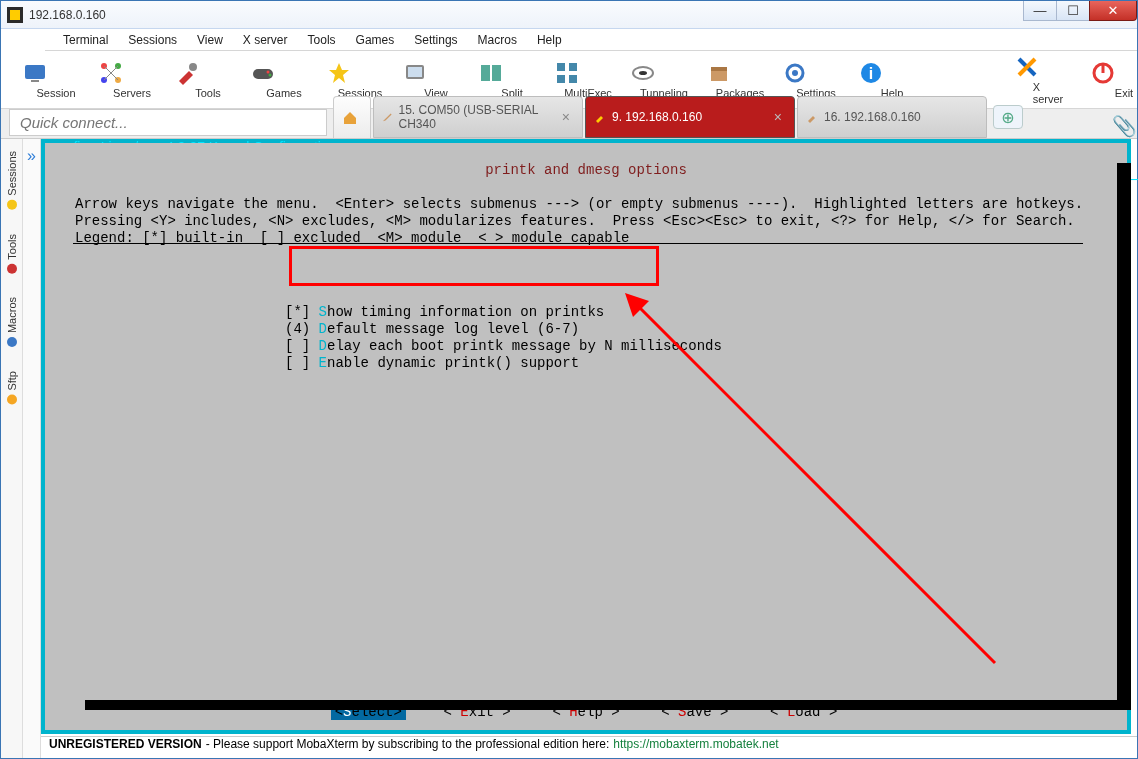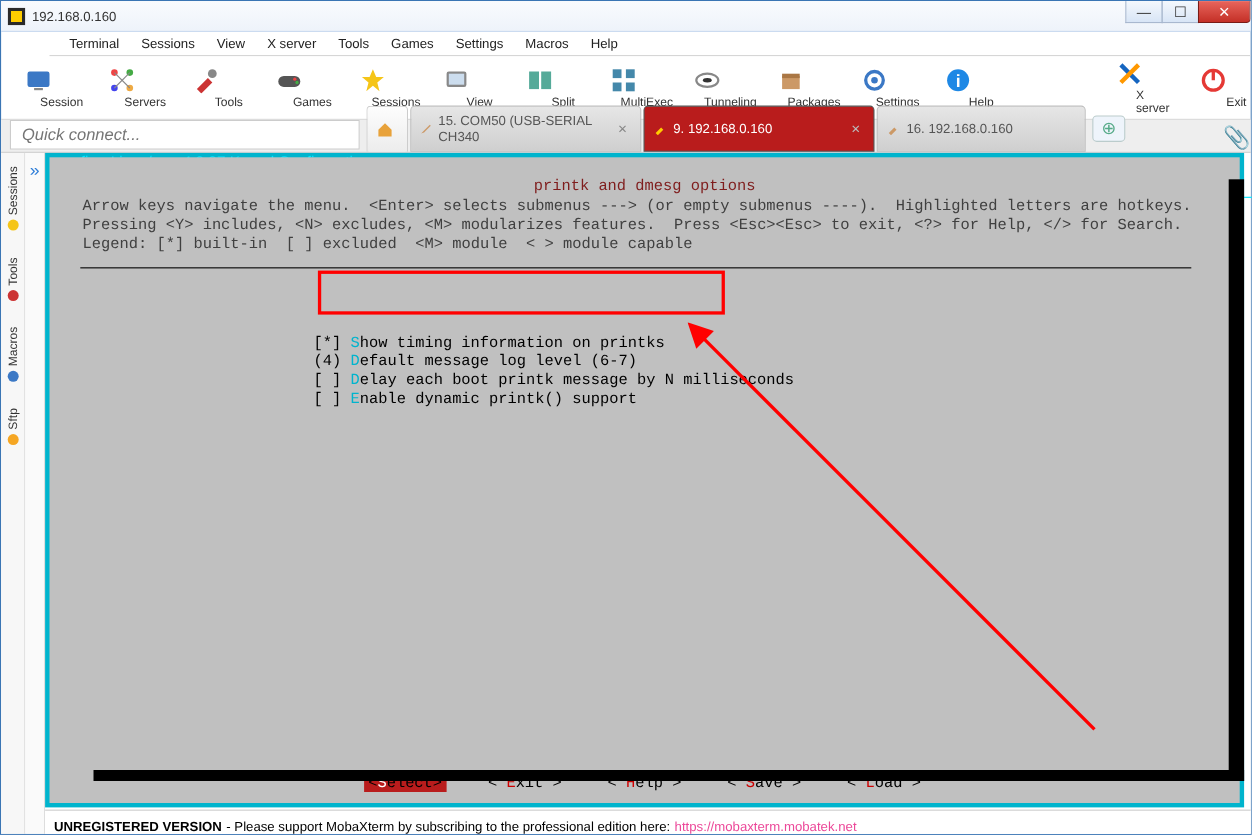--- a/index.html
+++ b/index.html
@@ -33,37 +33,37 @@
 .sidebar { width: 22px; display: flex; flex-direction: column; align-items: center; background: #f7f7f7; border-right: 1px solid #ddd; }
 .sidebar .vtab { writing-mode: vertical-rl; transform: rotate(180deg); padding: 12px 2px; font-size: 11px; color: #333; display:flex; align-items:center; gap:4px; }
 .sidebar .vtab .dot { width:10px; height:10px; border-radius:50%; }
 .expand { width: 18px; background:#fafafa; border-right:1px solid #ddd; display:flex; align-items:flex-start; justify-content:center; color:#2f7ed8; font-size:16px; padding-top:8px; }
 .terminal { flex:1; background:#FFFFFF; position:relative; }
 .termframe { position:absolute; top:0; left:0; right:6px; bottom:24px; background:#00b4cd; }
 .terminner { position:absolute; top:4px; left:4px; right:4px; bottom:4px; background:#c0c0c0; font-family:'Courier New',monospace; font-size:14px; color:#000; }
 .cfgheader { position:absolute; top:-4px; left:0; right:0; padding:4px 6px 2px 6px; }
 .cfgheader .line { color:#00e6ff; font-size:14px; line-height:16px; }
 .menuconfig-title { text-align:center; color:#7f1d1d; margin-top:19px; font-size:14px; }
-.instructions { padding:2px 30px 6px 30px; color:#404040; line-height:17px; white-space:pre; font-size:14px; }
+.instructions { padding:2px 30px 6px 30px; color:#000000; line-height:17px; white-space:pre; font-size:14px;margin-top:16px; }
 .items { position:absolute; top:122px; left:30px; right:30px; font-size:14px; line-height:17px; font-family:'Courier New',monospace;margin-top:39px; }
 .item { white-space:pre; }
 .item .hl { color:#00b4cd; }
 .redbox { position:absolute; border:3px solid #ff0000; top:103px; left:244px; width:370px; height:40px; pointer-events:none; }
 .redarrow { position:absolute; pointer-events:none; }
 .bottombar { position:absolute; bottom:10px; left:0; right:0; text-align:center; font-family:'Courier New',monospace; font-size:14px; }
 .bottombar .btn { padding:0 4px; }
-.bottombar .btn.sel { background:#b91c1c; color:#000; }
+.bottombar .btn.sel { background:#0369a1; color:#000; }
 .bottombar .btn .hl { color:#cc0000; }
 .bottombar .btn.sel .hl { color:#fff; }
 .blackstrip { position:absolute; right:0; top:24px; bottom:24px; width:14px; background:#000; }
 .blackbot { position:absolute; left:44px; right:0; bottom:24px; height:10px; background:#000; }
 .topline { position:absolute; top:100px; left:28px; right:44px; height:1px; background:#000; }
-.footer { position:absolute; left:0; right:0; bottom:0; height:22px; background:#fff; border-top:1px solid #ccc; display:flex; align-items:flex-end; padding-left:8px; font-size:12px; gap:4px; }
+.footer { position:absolute; left:0; right:0; bottom:0; height:22px; background:#fff; border-top:1px solid #ccc; display:flex; align-items:flex-start; padding-left:8px; font-size:12px; gap:4px; }
 .footer .b { font-weight:bold; }
-.footer a { color:#ec4899; text-decoration:none; }
+.footer a { color:#15803d; text-decoration:none; }
 </style>
 </head>
 <body>
 
 <div class="window">
   <div class="titlebar">
     <svg class="appicon" viewBox="0 0 16 16">
         <rect width="16" height="16" fill="#2a2a2a"></rect>
         <rect x="3" y="3" width="10" height="10" fill="#ffcc00"></rect>
       </svg>

